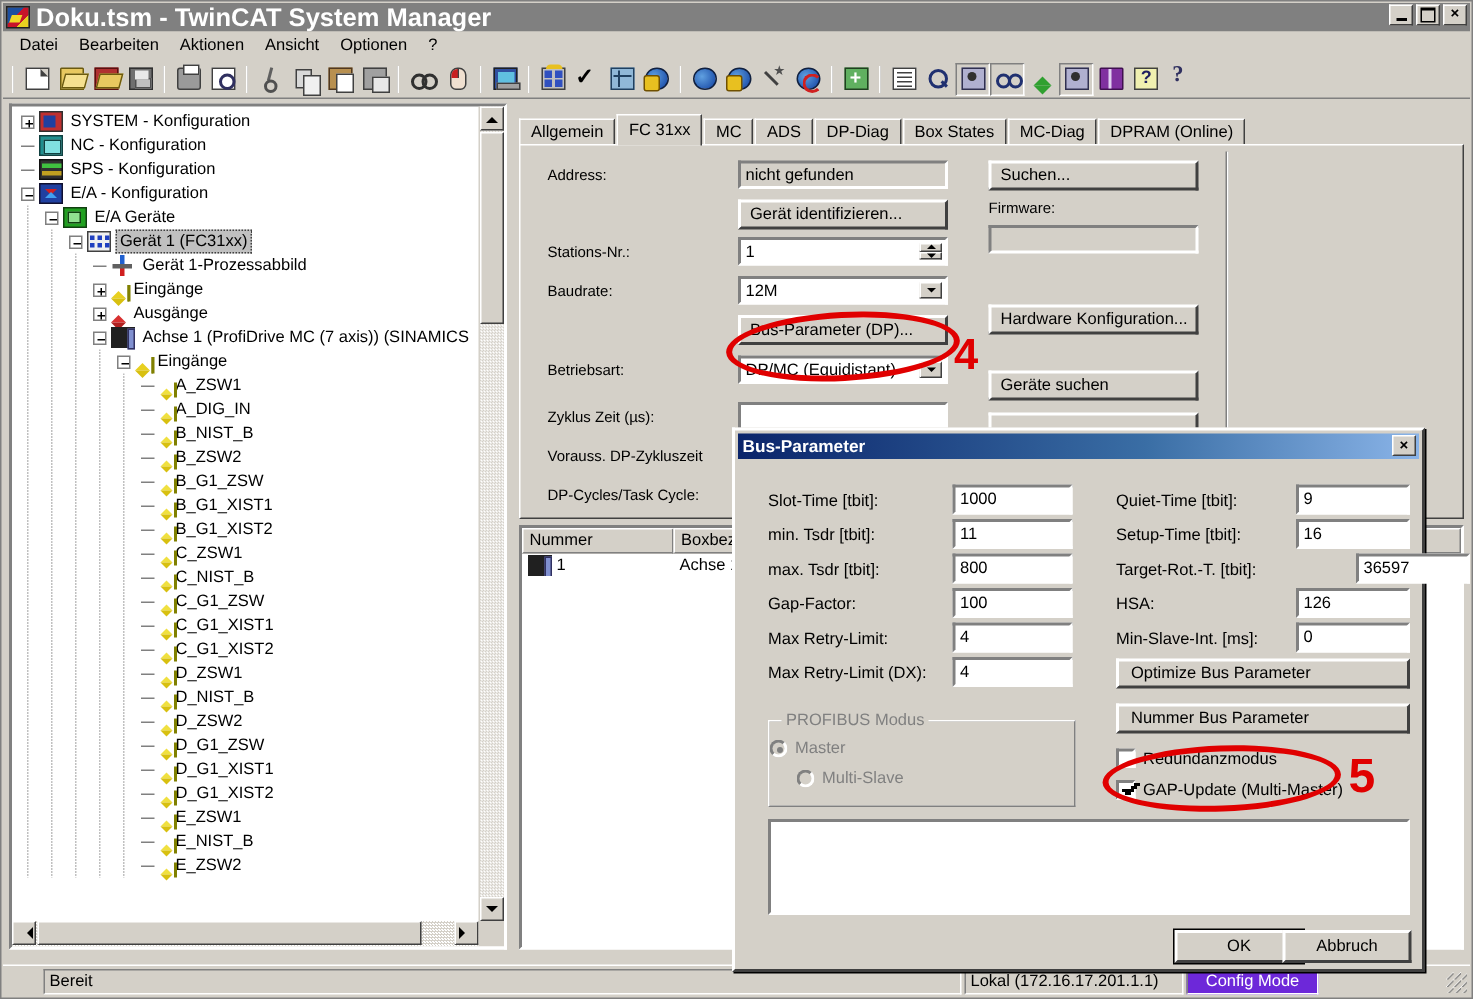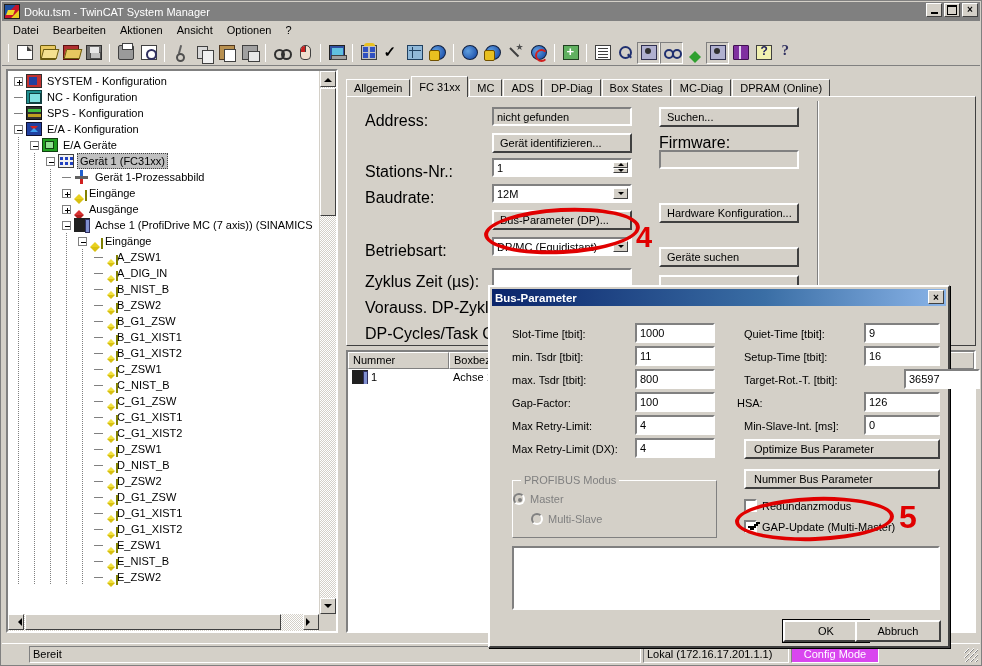--- a/index.html
+++ b/index.html
@@ -30,21 +30,21 @@
     width: 16px; height: 15px; margin-right: 4px;
     background: linear-gradient(135deg,#1d4fa0 0%, #1d4fa0 40%, #c8142a 41%, #c8142a 70%, #e8d020 71%, #e8d020 100%);
     border: 1px solid #202020;
     position: relative; flex: 0 0 auto;
   }
   .title-icon:after {
     content:""; position:absolute; left:2px; top:5px; width:7px; height:5px;
     background:#f0d828; transform: skewX(-20deg);
   }
   .title-text {
-    color: #ffffff; font-weight: normal; font-size: 11px;
+    color: #ffffff; font-weight: bold; font-size: 17px;
     white-space: nowrap;
   }
   .win-btns {
     position:absolute; right: 2px; top: 1px; display: flex; gap: 2px;
   }
   .win-btn {
     width: 16px; height: 14px;
     background: #d4d0c8;
     border: 1px solid;
     border-color: #ffffff #404040 #404040 #ffffff;
@@ -259,21 +259,21 @@
     height: 21px; line-height: 20px; margin-top:-3px;
     border-color:#ffffff #404040 #d4d0c8 #ffffff;
     z-index:3; position:relative; font-weight:normal;
   }
   .tabpage {
     position:absolute; left:2px; top:27px; right:0; height:250px;
     background:#d4d0c8;
     border:1px solid; border-color:#ffffff #404040 #404040 #ffffff;
   }
 
-  .frow { position:absolute; font-size:16px; color:#000; white-space:nowrap; }
+  .frow { position:absolute; font-size:10px; color:#000; white-space:nowrap; }
   .fld {
     position:absolute; background:#d4d0c8; font-size:11px; line-height:17px;
     border:2px solid; border-color:#808080 #ffffff #ffffff #808080;
     padding-left:3px; height:19px; color:#000; overflow:hidden;
   }
   .fld.white { background:#ffffff; }
   .btn {
     position:absolute; background:#d4d0c8; font-size:11px;
     border:2px solid; border-color:#ffffff #404040 #404040 #ffffff;
     height:20px; line-height:16px; text-align:left; padding-left:6px;
@@ -395,21 +395,21 @@
     background:#d4d0c8; display:flex; align-items:center;
     border-top:1px solid #ffffff;
     padding-left:25px;
   }
   .sb-pane {
     height:17px; margin:2px 0 2px 2px;
     border:1px solid; border-color:#808080 #ffffff #ffffff #808080;
     font-size:11px; line-height:15px; padding-left:3px; overflow:hidden;
     white-space:nowrap;
   }
-  .sb-pane.blue { background:#d946ef; color:#ffffff; text-align:center; padding:0;}
+  .sb-pane.blue { background:#6d28d9; color:#ffffff; text-align:center; padding:0;}
   .grip {
     position:absolute; right:2px; bottom:2px; width:14px; height:14px;
     background:
       linear-gradient(135deg, transparent 45%, #ffffff 45%, #ffffff 55%, transparent 55%) 0 0/5px 5px;
     opacity:.9;
   }
   .grip:after{
     content:""; position:absolute; left:0;top:0;right:0;bottom:0;
     background: linear-gradient(135deg, transparent 55%, #808080 55%, #808080 65%, transparent 65%) 0 0/5px 5px;
   }
@@ -1292,21 +1292,21 @@
 
       <div class="dlabel" style="left:252px;top:20px;">Quiet-Time [tbit]:</div>
       <div class="dinput" style="left:372px;top:15px;width:76px;">9</div>
 
       <div class="dlabel" style="left:252px;top:43px;">Setup-Time [tbit]:</div>
       <div class="dinput" style="left:372px;top:38px;width:76px;">16</div>
 
       <div class="dlabel" style="left:252px;top:66px;">Target-Rot.-T. [tbit]:</div>
       <div class="dinput" style="left:372px;top:61px;width:76px;margin-left:40px;">36597</div>
 
-      <div class="dlabel" style="left:245px;top:89px;text-align:right;">HSA:</div>
+      <div class="dlabel" style="left:252px;top:89px;text-align:right;">HSA:</div>
       <div class="dinput" style="left:372px;top:84px;width:76px;">126</div>
 
       <div class="dlabel" style="left:252px;top:112px;">Min-Slave-Int. [ms]:</div>
       <div class="dinput" style="left:372px;top:107px;width:76px;">0</div>
 
       <div class="btn center" style="left:252px;top:131px;width:196px;text-align:left;padding-left:8px;">Optimize Bus Parameter</div>
       <div class="btn center" style="left:252px;top:161px;width:196px;text-align:left;padding-left:8px;">Nummer Bus Parameter</div>
 
       <div class="group" style="left:20px;top:172px;width:205px;height:58px;">
         <div class="group-inner"></div>

